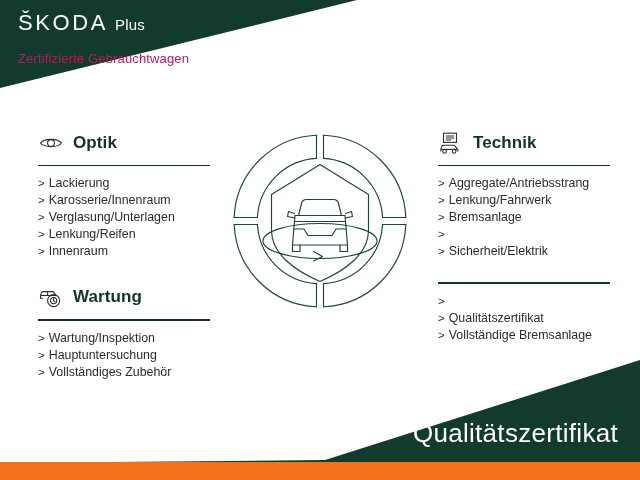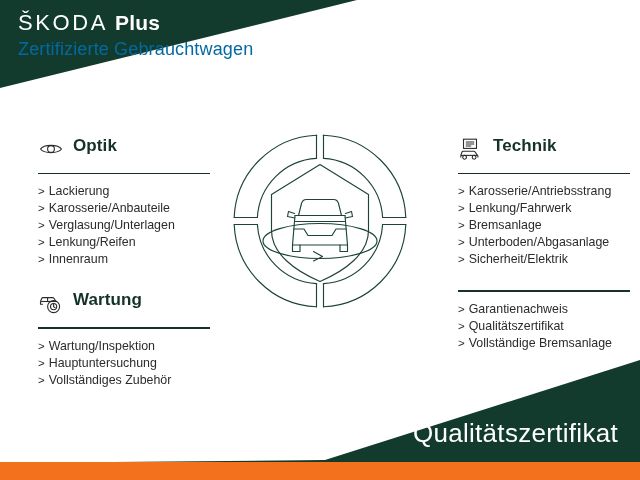--- a/index.html
+++ b/index.html
@@ -56,50 +56,49 @@
   }
   .logo-skoda {
     font-size: 22px;
     font-weight: 400;
     letter-spacing: 2.6px;
     line-height: 1;
     color: #ffffff;
     position: relative;
   }
   .logo-plus {
-    font-size: 21px;
-    font-weight: 700;
+    font-size: 15px;
+    font-weight: 400;
     letter-spacing: 0.2px;
     line-height: 1;
     color: #ffffff;
   }
   .logo-sub {
-    margin-top: 5px;
-    font-size: 18px;
+    margin-top: 17px;
+    font-size: 13px;
     font-weight: 400;
     letter-spacing: 0.15px;
-    color: #0369a1;
+    color: #be185d;
   }
 
   
   .col {
     position: absolute;
     width: 176px;
   }
   .col-left  { left: 38px; }
-  .col-right { left: 458px; }
+  .col-right { left: 438px; }
 
   .section { margin-bottom: 0; }
 
   .sec-head {
     display: flex;
-    align-items: flex-start;
+    align-items: center;
     gap: 9px;
     height: 30px;
-    margin-top: 8px;
   }
   .sec-icon {
     width: 26px; height: 26px;
     display: flex;
     align-items: center;
     justify-content: center;
     flex: 0 0 26px;
   }
   .sec-icon svg { display: block; }
   .sec-title {
@@ -180,21 +179,21 @@
         <span class="sec-title">Optik</span>
       </div>
       <div class="sec-rule"></div>
       <ul class="sec-list">
         <li>
             <span class="chev">&gt;</span>
             <span>Lackierung</span>
           </li>
         <li>
             <span class="chev">&gt;</span>
-            <span>Karosserie/Anbauteile</span>
+            <span>Karosserie/Innenraum</span>
           </li>
         <li>
             <span class="chev">&gt;</span>
             <span>Verglasung/Unterlagen</span>
           </li>
         <li>
             <span class="chev">&gt;</span>
             <span>Lenkung/Reifen</span>
           </li>
         <li>
@@ -252,47 +251,45 @@
             <circle cx="6.6" cy="21.3" r="1.9"></circle>
             <circle cx="16.1" cy="21.3" r="1.9"></circle>
           </svg>
         </span>
         <span class="sec-title">Technik</span>
       </div>
       <div class="sec-rule"></div>
       <ul class="sec-list">
         <li>
             <span class="chev">&gt;</span>
-            <span>Karosserie/Antriebsstrang</span>
+            <span>Aggregate/Antriebsstrang</span>
           </li>
         <li>
             <span class="chev">&gt;</span>
             <span>Lenkung/Fahrwerk</span>
           </li>
         <li>
             <span class="chev">&gt;</span>
             <span>Bremsanlage</span>
           </li>
         <li>
             <span class="chev">&gt;</span>
-            <span>Unterboden/Abgasanlage</span>
           </li>
         <li>
             <span class="chev">&gt;</span>
             <span>Sicherheit/Elektrik</span>
           </li>
       </ul>
     </div>
 
     <div class="section" style="margin-top:22px;">
       <div class="sec-rule"></div>
       <ul class="sec-list">
         <li>
             <span class="chev">&gt;</span>
-            <span>Garantienachweis</span>
           </li>
         <li>
             <span class="chev">&gt;</span>
             <span>Qualitätszertifikat</span>
           </li>
         <li>
             <span class="chev">&gt;</span>
             <span>Vollständige Bremsanlage</span>
           </li>
       </ul>

